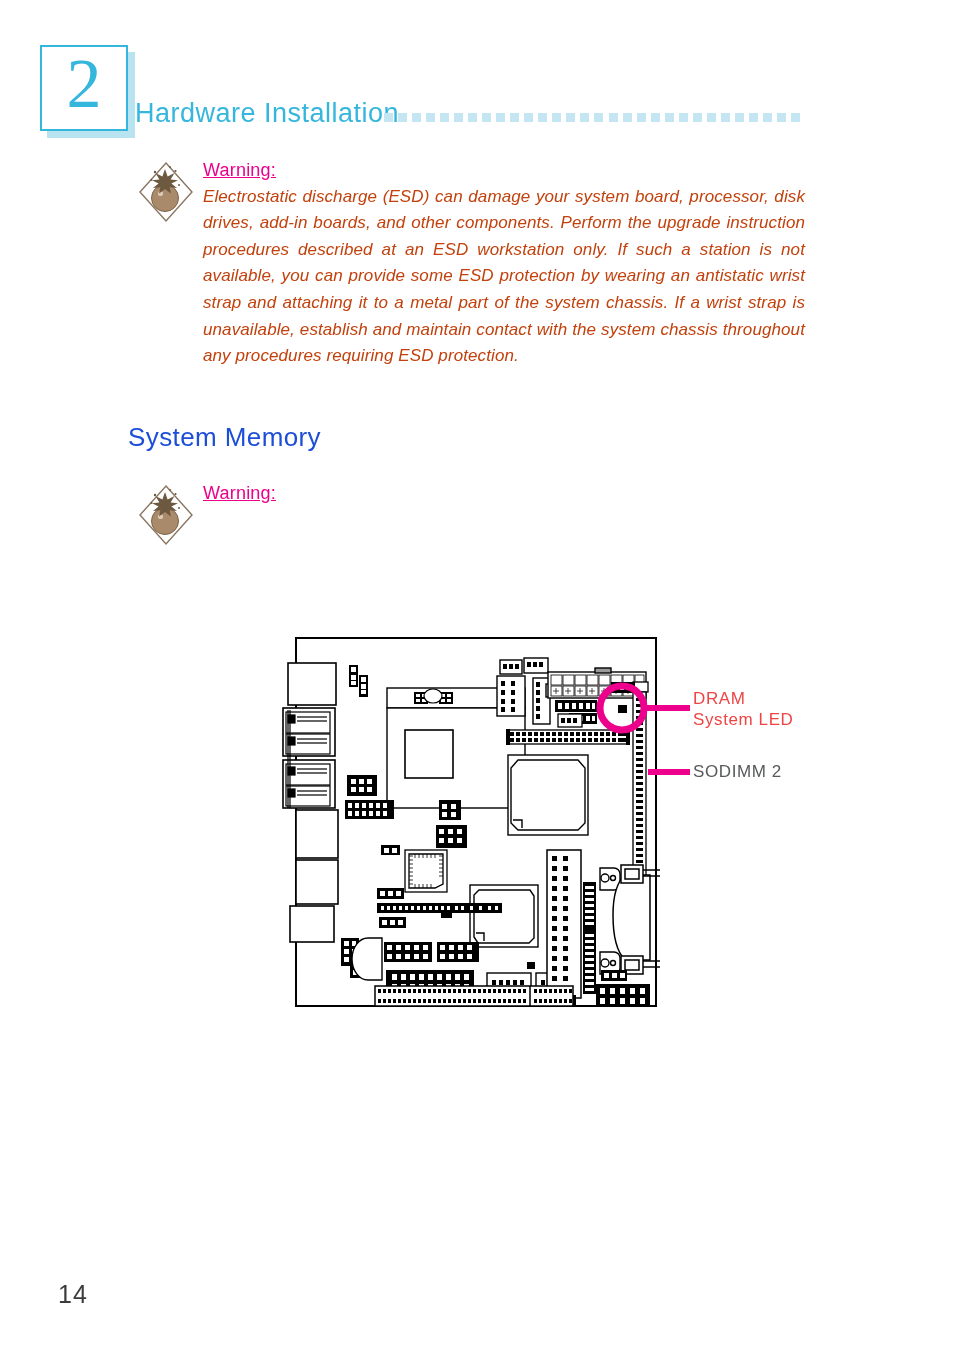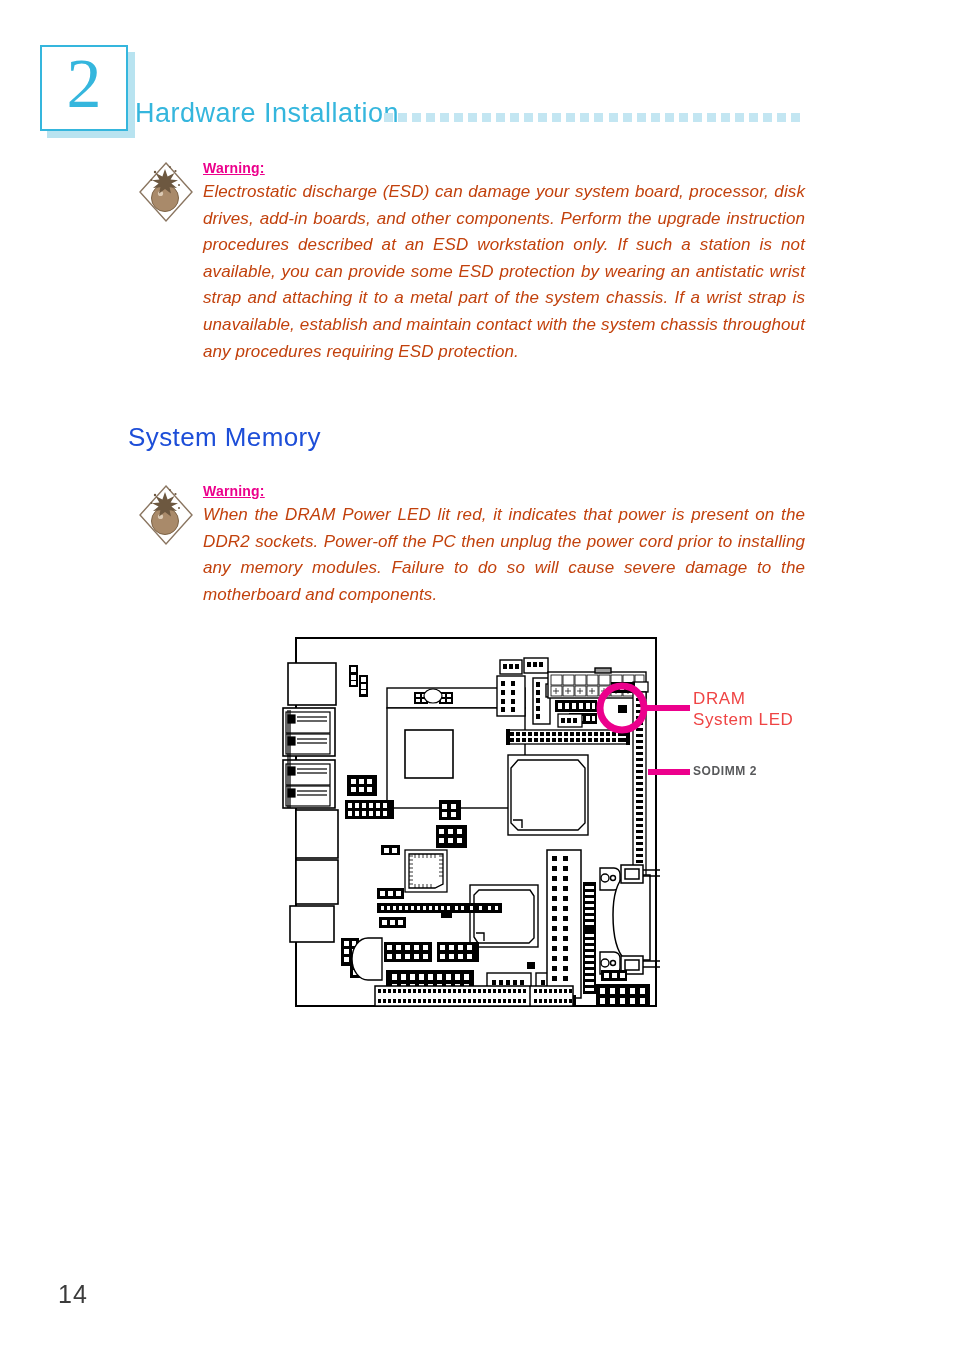--- a/index.html
+++ b/index.html
@@ -71,22 +71,22 @@
     left: 0; top: 0;
     width: 58px; height: 64px;
   }
 
   .warn-body {
     position: absolute;
     left: 66px; top: 0;
     width: 602px;
   }
   .warn-title {
-    font-size: 14px;
-    font-weight: bold;
+    font-size: 18px;
+    font-weight: normal;
     color: #ec008c;
     text-decoration: underline;
     letter-spacing: 0.2px;
     margin: 0 0 3px 0;
     line-height: 1.15;
   }
   .warn-text {
     font-size: 17px;
     font-style: italic;
     color: #c2410c;
@@ -206,21 +206,20 @@
         <circle cx="18" cy="12" r="1.2"></circle>
         <circle cx="38.5" cy="11" r="1.1"></circle>
         <circle cx="14.5" cy="20" r="1"></circle>
         <circle cx="42" cy="25" r="1"></circle>
         <circle cx="33" cy="7" r="0.9"></circle>
       </g>
     </svg>
   </div>
   <div class="warn-body">
     <div class="warn-title">Warning:</div>
-    <p class="warn-text">When the DRAM Power LED lit red, it indicates that power is present on the DDR2 sockets. Power-off the PC then unplug the power cord prior to installing any memory modules. Failure to do so will cause severe damage to the motherboard and components.</p>
   </div>
 </div>
 
 <div id="figure">
   <svg width="954" height="410" viewBox="0 0 954 410">
 
     <rect x="296" y="18" width="360" height="368" fill="#ffffff" stroke="#000000" stroke-width="2"></rect>
 
     <g stroke="#000000" fill="none" stroke-width="1.2">
 
@@ -884,18 +883,18 @@
     <line x1="645" y1="88" x2="690" y2="88" stroke="#ec008c" stroke-width="6"></line>
 
     <line x1="648" y1="152" x2="690" y2="152" stroke="#ec008c" stroke-width="6"></line>
   </svg>
 
   
   <div style="position:absolute; left:693px; top:68px; font-size:17px; color:#ef4444; line-height:21px; letter-spacing:0.6px; white-space:nowrap;">
     <div>DRAM</div>
     <div>System  LED</div>
   </div>
-  <div style="position:absolute; left:693px; top:141px; font-size:12px; color:#58595b; line-height:21px; letter-spacing:0.6px; white-space:nowrap;font-weight:bold;">
+  <div style="position:absolute; left:693px; top:141px; font-size:17px; color:#58595b; line-height:21px; letter-spacing:0.6px; white-space:nowrap;">
     <div>SODIMM  2</div>
   </div>
 </div>
 
 <div id="page-number">14</div>
 
 </body></html>

